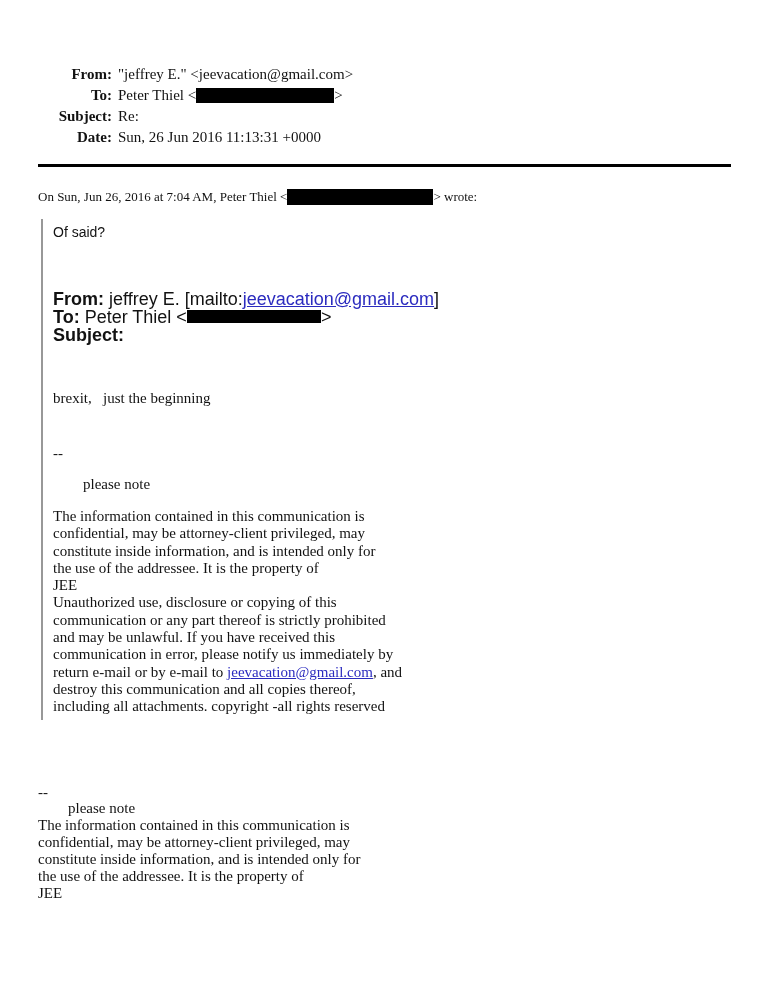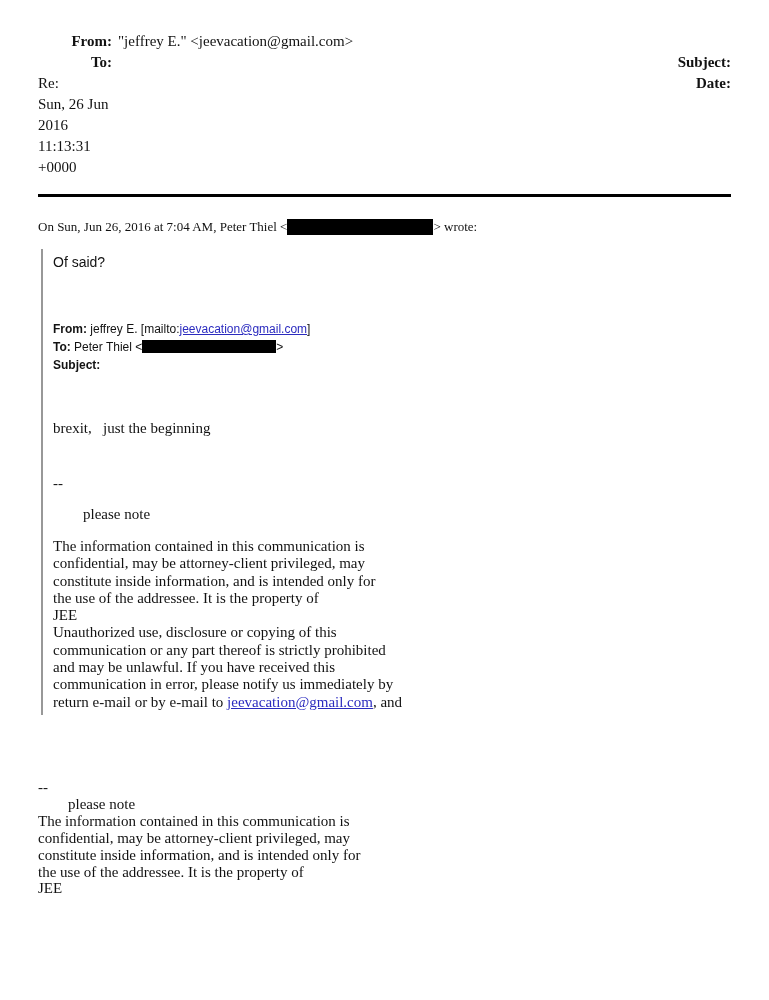--- a/index.html
+++ b/index.html
@@ -4,21 +4,21 @@
 <style>
   * { box-sizing: border-box; }
   html, body { margin: 0; padding: 0; }
   body {
     width: 769px; height: 1000px;
     background: #ffffff;
     overflow: hidden;
     font-family: "Liberation Serif", serif;
     color: #121212;
   }
-  .page { width: 769px; height: 1000px; padding: 31px 38px 0 38px; }
+  .page { width: 769px; height: 1000px; padding: 64px 38px 0 38px; }
 
   
   .hdr { display: grid; grid-template-columns: 74px 1fr; column-gap: 6px;
          font-size: 15px; line-height: 21px; }
   .hdr .lbl { font-weight: bold; text-align: right; white-space: nowrap; }
   .hdr .val { text-align: left; }
 
   .divider { height: 3px; background: #000; margin-top: 16px; border: none; }
 
   
@@ -30,21 +30,21 @@
   .redact.hdr-to { width: 138px; height: 15px; }
   .redact.reply  { width: 146px; height: 16px; }
   .redact.inner-to { width: 134px; height: 13px; }
 
   
   .quote { margin-top: 14px; margin-left: 3px;
            border-left: 2px solid #989898;
            padding: 4px 0 4px 10px; }
   .q-question { font-family: "Liberation Sans", sans-serif; font-size: 14px;
                 line-height: 18px; margin: 0 0 49px 0; }
-  .q-hdr { font-family: "Liberation Sans", sans-serif; font-size: 12px; line-height: 18px; }
+  .q-hdr { font-family: "Liberation Sans", sans-serif; font-size: 18px; line-height: 18px; }
   .q-hdr b { font-weight: bold; }
   .q-msg { margin-top: 46px; font-size: 15px; line-height: 17px; }
   .q-dashes { margin-top: 38px; font-size: 15px; line-height: 17px; }
   .q-note { margin-top: 14px; padding-left: 30px; font-size: 15px; line-height: 17px; }
   .q-disclaimer { margin-top: 15px; font-size: 15px; line-height: 17.3px; max-width: 380px; }
 
   a.mail-link { color: #2b2bbf; text-decoration: underline; cursor: pointer; }
 
   
   .footer { margin-top: 64px; font-size: 15px; line-height: 16.9px; }
@@ -54,20 +54,21 @@
 </head>
 <body>
 
 <div class="page">
 
   <div class="hdr">
     <div class="lbl">From:</div>
     <div class="val">"jeffrey E." &lt;jeevacation@gmail.com&gt;</div>
 
     <div class="lbl">To:</div>
+    <div class="val"><span>Peter Thiel &lt;</span><span class="redact hdr-to"></span><span>&gt;</span></div>
 
     <div class="lbl">Subject:</div>
     <div class="val">Re:</div>
 
     <div class="lbl">Date:</div>
     <div class="val">Sun, 26 Jun 2016 11:13:31 +0000</div>
   </div>
 
   <div class="divider"></div>
 
@@ -93,20 +94,22 @@
       <span class="pre">The information contained in this communication is
 confidential, may be attorney-client privileged, may
 constitute inside information, and is intended only for
 the use of the addressee. It is the property of
 JEE
 Unauthorized use, disclosure or copying of this
 communication or any part thereof is strictly prohibited
 and may be unlawful. If you have received this
 communication in error, please notify us immediately by</span><br>
       <span>return e-mail or by e-mail to </span><a class="mail-link">jeevacation@gmail.com</a><span>, and</span><br>
+      <span class="pre">destroy this communication and all copies thereof,
+including all attachments. copyright -all rights reserved</span>
     </div>
 
   </div>
 
   <div class="footer">
     <div>--</div>
     <div class="f-note">please note</div>
     <div class="f-disclaimer pre">The information contained in this communication is
 confidential, may be attorney-client privileged, may
 constitute inside information, and is intended only for

